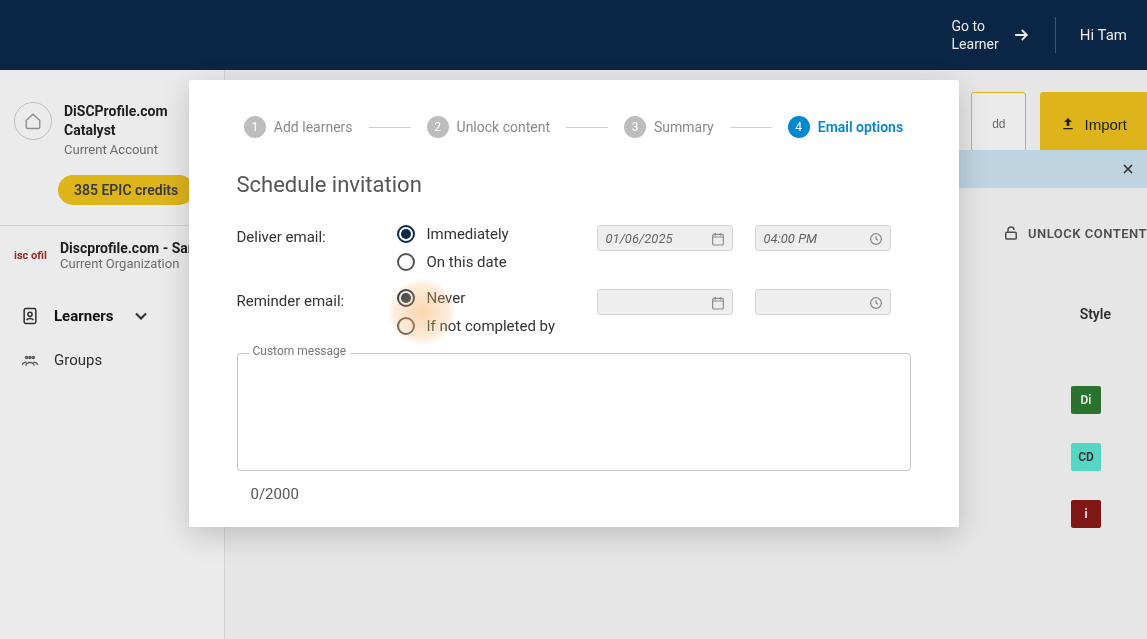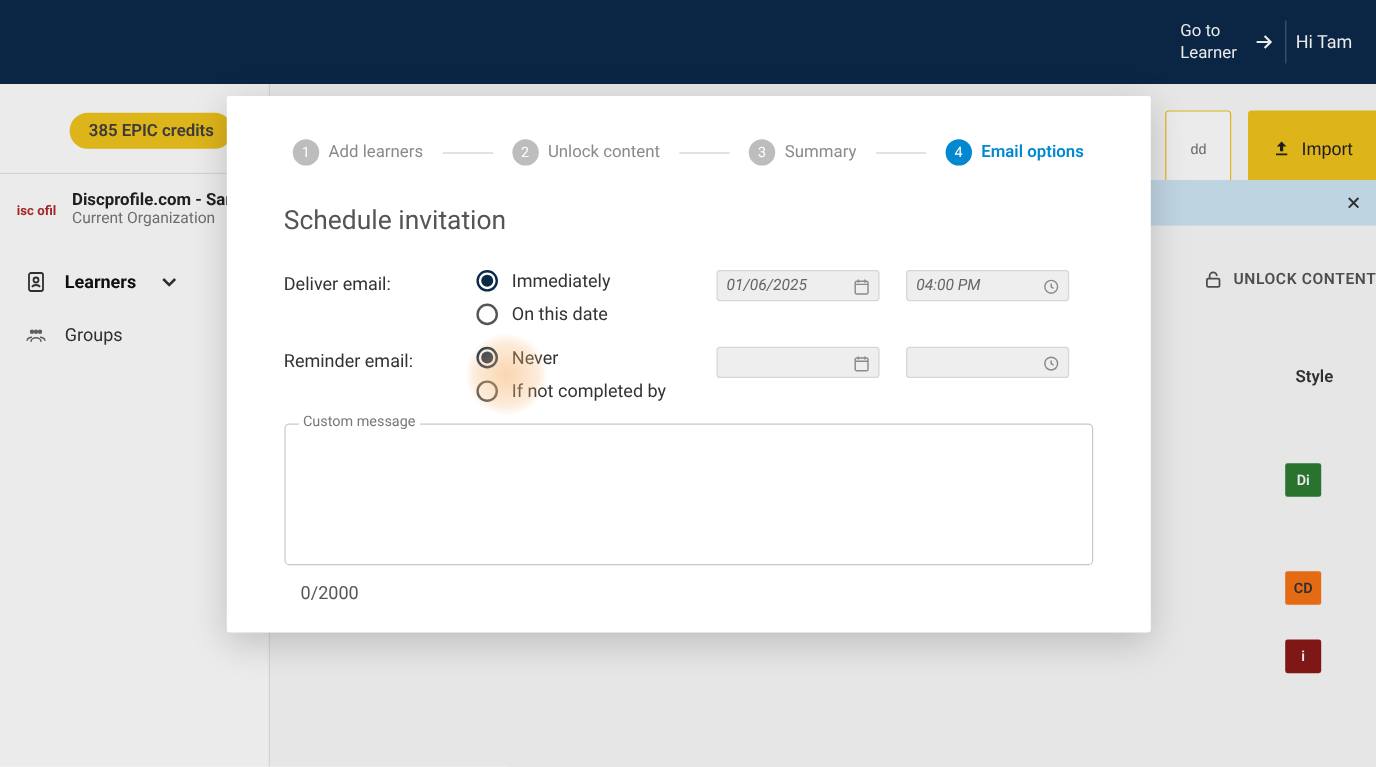--- a/index.html
+++ b/index.html
@@ -1,20 +1,20 @@
 <!DOCTYPE html>
 <html><head>
 <meta charset="utf-8">
 <style>
 * { box-sizing: border-box; margin: 0; padding: 0; }
 body { font-family: -apple-system, BlinkMacSystemFont, "Segoe UI", Roboto, Arial, sans-serif; background: #f5f5f5; width: 1147px; height: 639px; overflow: hidden; position: relative; }
 
 
 .topnav { background: #0b2a4a; height: 70px; display: flex; align-items: center; justify-content: flex-end; padding: 0 20px; color: #fff; font-size: 14px; }
-.topnav .go-learner { display: flex; align-items: center; gap: 12px; padding-right: 8px; border-right: 1px solid rgba(255,255,255,.25); margin-right: 8px; cursor: pointer; }
+.topnav .go-learner { display: flex; align-items: center; gap: 12px; padding-right: 24px; border-right: 1px solid rgba(255,255,255,.25); margin-right: 24px; cursor: pointer; }
 .topnav .go-learner .txt { line-height: 1.3; }
 .topnav .arrow-icon { width: 20px; height: 20px; }
 .topnav .hi { font-size: 15px; }
 
 
 .page-body { display: flex; height: calc(639px - 70px); }
 
 
 .sidebar { width: 225px; padding: 16px 0 0 0; background: #fff; border-right: 1px solid #e5e5e5; }
 .account-block { display: flex; align-items: flex-start; gap: 12px; padding: 16px 14px 10px 14px; }
@@ -42,21 +42,21 @@
 .action-buttons { position: absolute; top: 22px; right: 0; display: flex; gap: 14px; }
 .btn-add { background: #fff; border: 1px solid #f0c41d; color: #737373; padding: 24px 20px; font-size: 12px; border-radius: 3px; cursor: pointer; }
 .btn-import { background: #f0c41d; border: none; color: #222; padding: 9px 20px; font-size: 15px; border-radius: 3px 0 0 3px; cursor: pointer; display: flex; align-items: center; gap: 8px; font-weight: 500;}
 .banner-strip { position: absolute; top: 80px; left: 0; right: 0; height: 38px; background: #cfe6f5; }
 .banner-close { position: absolute; right: 6px; top: 6px; width: 26px; height: 26px; color: #333; cursor: pointer; display:flex; align-items:center; justify-content:center;}
 .unlock-link { position: absolute; top: 154px; right: 0; display: flex; align-items: center; gap: 8px; color: #555; font-size: 13px; font-weight: 600; letter-spacing: .5px; }
 .table-header { position: absolute; top: 236px; right: 36px; font-size: 14px; font-weight: 600; color: #333; }
 .style-badges { position: absolute; top: 316px; right: 46px; display: flex; flex-direction: column; gap: 29px; }
 .style-badge { width: 30px; height: 28px; color: #fff; font-size: 12px; font-weight: 600; display: flex; align-items: center; justify-content: center; border-radius: 2px; }
 .sb-di { background: #2e7d32; }
-.sb-cd { background: #f97316; color:#333;margin-top:33px; }
+.sb-cd { background: #5eead4; color:#333; }
 .sb-i  { background: #8b1a1a; }
 
 
 .modal-overlay { position: absolute; inset: 0; background: rgba(0,0,0,.08); display: flex; justify-content: center; }
 .modal { position: absolute; top: 80px; width: 770px; background: #fff; border-radius: 2px; box-shadow: 0 8px 30px rgba(0,0,0,.18); padding: 36px 48px 24px 48px; }
 
 
 .stepper { display: flex; align-items: center; gap: 16px; margin-bottom: 34px; justify-content: center;}
 .step { display: flex; align-items: center; gap: 8px; }
 .step-num { width: 22px; height: 22px; border-radius: 50%; background: #bdbdbd; color: #fff; font-size: 12px; display: flex; align-items: center; justify-content: center; }
@@ -103,20 +103,31 @@
     <svg class="arrow-icon" viewBox="0 0 24 24" fill="none" stroke="currentColor" stroke-width="2.2">
         <path d="M5 12h14M13 6l6 6-6 6"></path>
       </svg>
   </div>
   <div class="hi">Hi Tam</div>
 </div>
 
 <div class="page-body">
 
   <aside class="sidebar">
+    <div class="account-block">
+      <div class="home-circle">
+        <svg width="18" height="18" viewBox="0 0 24 24" fill="none" stroke="currentColor" stroke-width="1.8">
+            <path d="M3 11l9-8 9 8v9a2 2 0 0 1-2 2H5a2 2 0 0 1-2-2z"></path>
+          </svg>
+      </div>
+      <div>
+        <div class="account-name">DiSCProfile.com Catalyst</div>
+        <div class="account-sub">Current Account</div>
+      </div>
+    </div>
     <span class="credits-badge">385 EPIC credits</span>
 
     <hr class="sidebar-divider">
 
     <div class="org-block">
       <div class="org-logo">isc ofil</div>
       <div>
         <div class="org-name">Discprofile.com - Samp</div>
         <div class="org-sub">Current Organization</div>
       </div>

